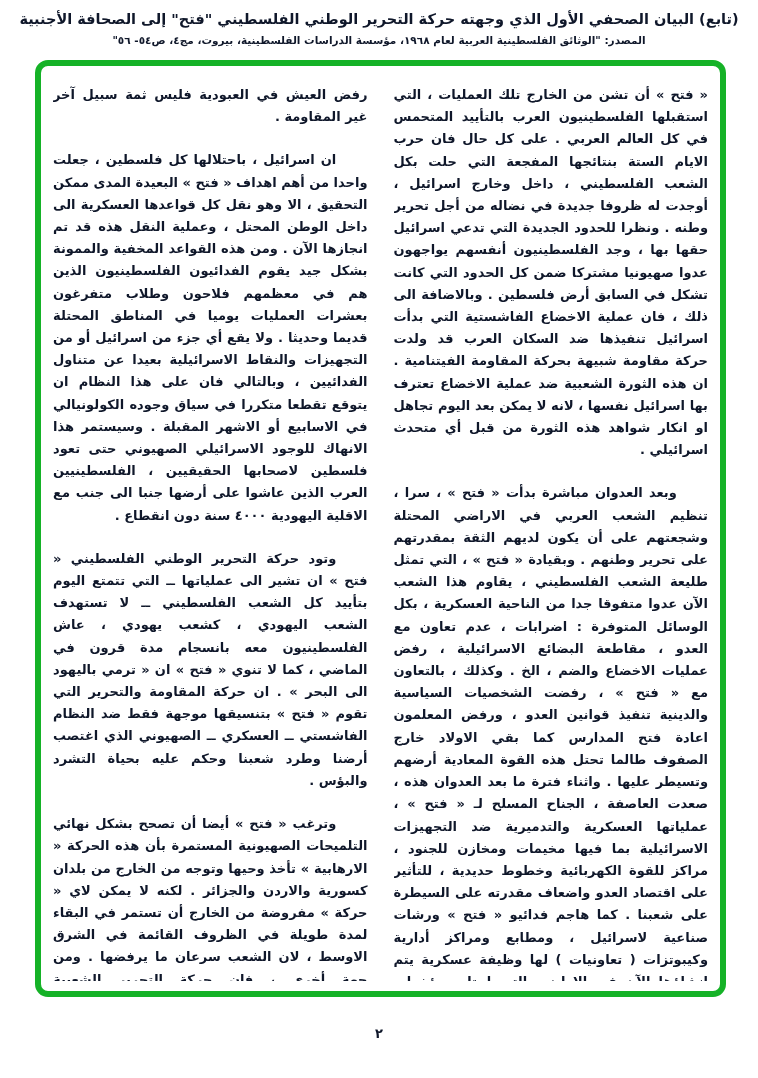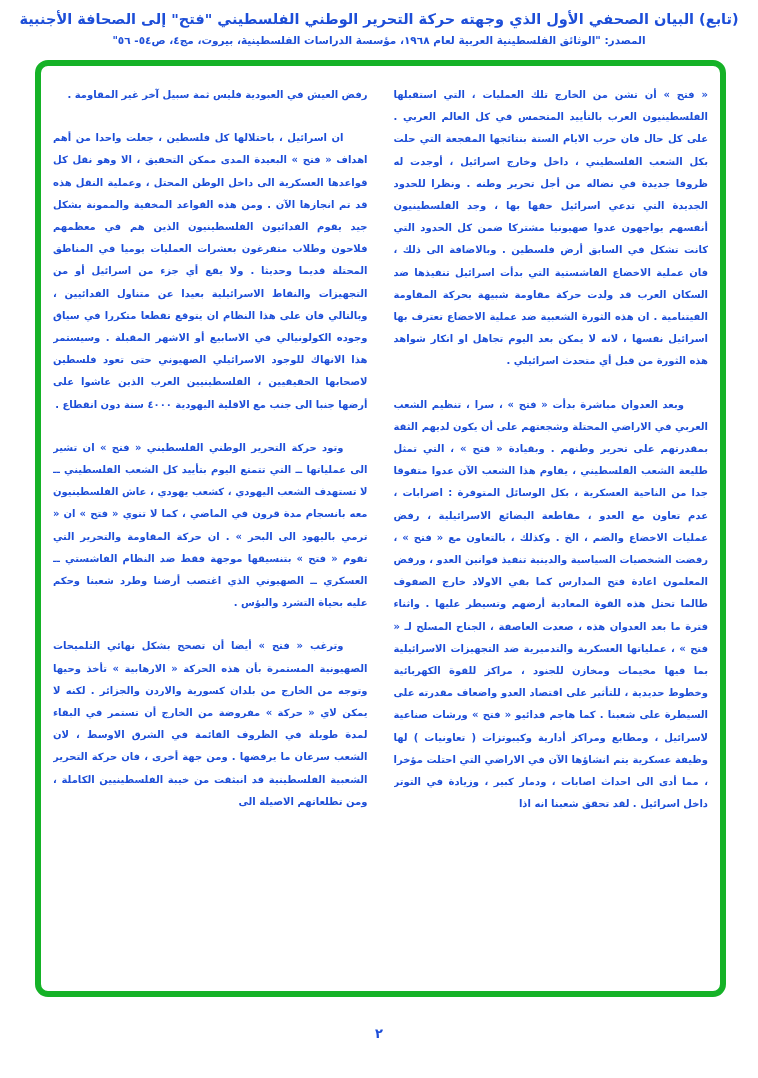--- a/index.html
+++ b/index.html
@@ -6,21 +6,21 @@
     margin: 0;
     padding: 0;
     background: #ffffff;
   }
   .page {
     position: relative;
     width: 758px;
     height: 1078px;
     background: #ffffff;
     font-family: "DejaVu Sans", sans-serif;
-    color: #1d4ed8;
+    color: #0f172a;
     direction: rtl;
     overflow: hidden;
   }
   .doc-header {
     padding-top: 9px;
     text-align: center;
   }
   .doc-title {
     font-size: 14.5px;
     font-weight: bold;
@@ -45,21 +45,21 @@
     display: flex;
     gap: 26px;
     padding: 18px 12px 10px 12px;
     height: 100%;
     box-sizing: border-box;
   }
   .col {
     flex: 1 1 0;
     min-width: 0;
     text-align: justify;
-    font-size: 10px;
+    font-size: 13px;
     font-weight: bold;
     line-height: 22.2px;
     overflow: hidden;
   }
   .para {
     margin: 0 0 21px 0;
   }
   .para.indent {
     text-indent: 2.4em;
   }

